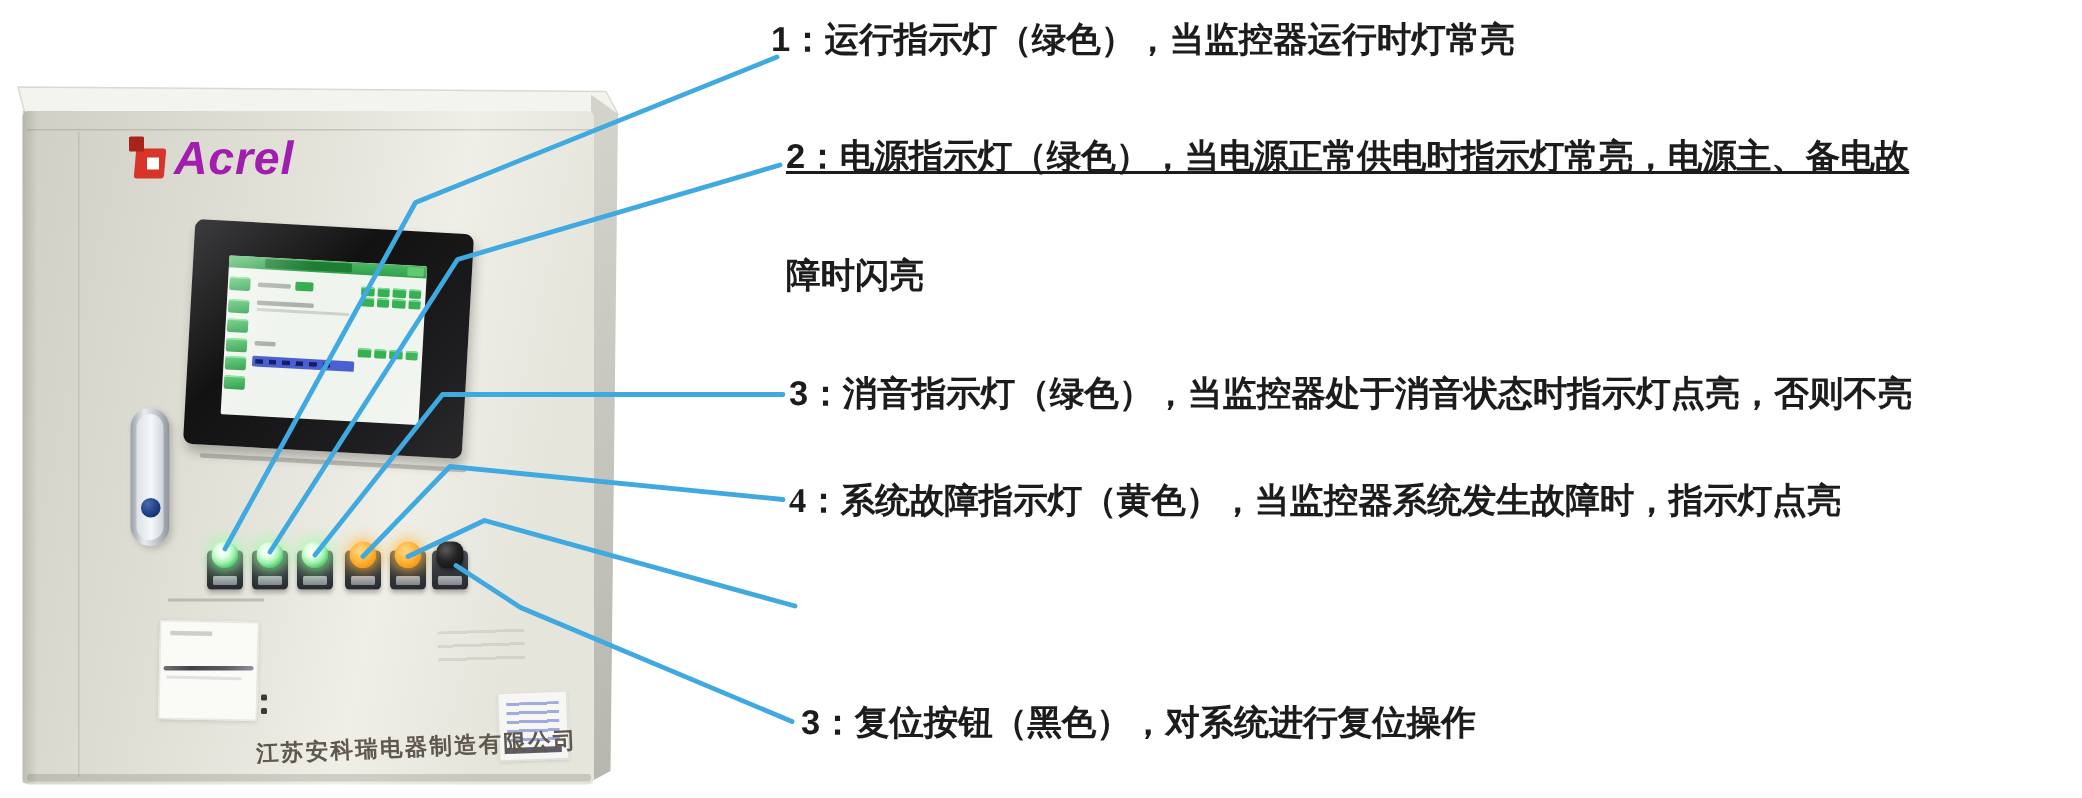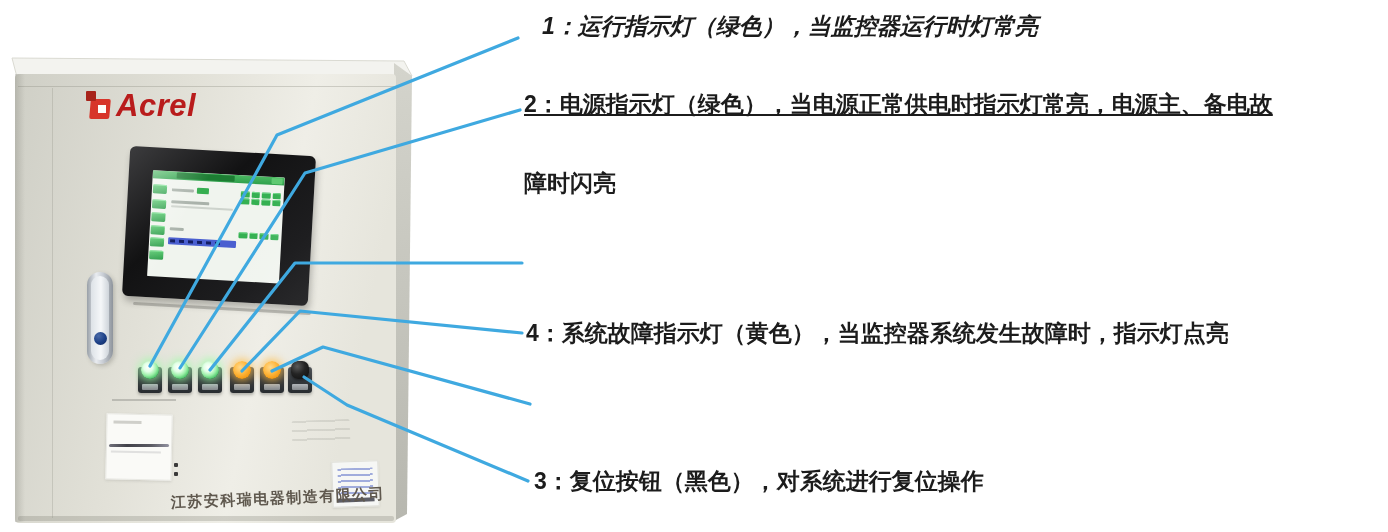--- a/index.html
+++ b/index.html
@@ -18,21 +18,21 @@
     background:linear-gradient(90deg,rgba(90,90,82,.22),rgba(90,90,82,0));}
 
   
   .logo{left:86px;top:90px;width:140px;height:32px;display:flex;align-items:center;position:absolute;}
   .logo-icon{position:relative;width:27px;height:30px;flex:0 0 27px;display:block;}
   .logo-icon i{position:absolute;display:block;}
   .li-a{left:4px;top:8px;width:20px;height:20px;background:var(--brand_red);border-radius:2px;transform:skewX(-5deg);}
   .li-b{left:0;top:0;width:10px;height:10px;background:#a8241b;border-radius:1px;}
   .li-c{left:12px;top:14px;width:8px;height:8px;background:#fdfdfa;}
   .logo-text{position:static!important;font-size:31px;font-weight:bold;font-style:italic;
-    color:#b91c1c;letter-spacing:.5px;line-height:30px;margin-left:3px;}
+    color:#a21caf;letter-spacing:.5px;line-height:30px;margin-left:3px;}
 
   
   .screen{left:126px;top:151px;width:186px;height:150px;border-radius:6px;
     transform:rotate(3.2deg);
     background:linear-gradient(135deg,#3c3c3e,#121213 38%,#1e1e20 78%,#2a2a2c);
     box-shadow:2px 5px 7px rgba(40,40,35,.30);}
   .screen-seam{left:133px;top:307px;width:178px;height:3px;background:rgba(95,95,88,.35);
     border-radius:2px;transform:rotate(3.2deg);}
   .screen-inner{left:24px;top:23px;width:132px;height:106px;background:#f0f4ee;overflow:hidden;border-radius:1px;}
   .scr-header{left:0;top:0;width:100%;height:8px;
@@ -102,22 +102,22 @@
   .company{left:158px;top:489px;width:240px;text-align:center;font-size:15px;font-weight:bold;
     color:#5f584e;letter-spacing:1.5px;transform:rotate(-2.4deg);white-space:nowrap;}
 
   
   svg.leaders{left:0;top:0;z-index:5;}
   .leader{fill:none;stroke:var(--leader_line);stroke-width:3.2;stroke-linejoin:round;stroke-linecap:round;}
 
   
   .callout{z-index:6;font-size:23px;font-weight:700;color:var(--callout_text);
     line-height:1.2;white-space:nowrap;}
-  .c1{left:542px;top:13px;font-style:italic;} .c2{left:524px;top:91px;text-decoration:underline;} .c2b{left:524px;top:170px;text-align:center;}
-  .c3{left:526px;top:249px;} .c4{left:526px;top:320px;}
+  .c1{left:514px;top:13px;} .c2{left:524px;top:91px;text-decoration:underline;} .c2b{left:524px;top:170px;text-align:center;}
+  .c3{left:526px;top:249px;} .c4{left:526px;top:320px;font-family:Liberation Serif, serif;}
   .c5{left:536px;top:397px;} .c6{left:534px;top:468px;}
 </style>
 </head>
 <body>
 
 <div class="stage">
 
   <svg class="cabsvg" width="1388" height="532" viewBox="0 0 1388 532">
     <defs>
       <linearGradient id="frontGrad" x1="0" y1="0" x2="1" y2="0.25">
@@ -252,16 +252,17 @@
     <polyline class="leader" points="180,368 305,173 520,110"></polyline>
     <polyline class="leader" points="210,370 295,263 522,263"></polyline>
     <polyline class="leader" points="242,371 300,311 522,333"></polyline>
     <polyline class="leader" points="272,371 323,347 530,404"></polyline>
     <polyline class="leader" points="304,377 347,405 528,481"></polyline>
   </svg>
 
   <div class="callout c1">1：运行指示灯（绿色），当监控器运行时灯常亮</div>
   <div class="callout c2">2：电源指示灯（绿色），当电源正常供电时指示灯常亮，电源主、备电故</div>
   <div class="callout c2b">障时闪亮</div>
+  <div class="callout c3">3：消音指示灯（绿色），当监控器处于消音状态时指示灯点亮，否则不亮</div>
   <div class="callout c4">4：系统故障指示灯（黄色），当监控器系统发生故障时，指示灯点亮</div>
   <div class="callout c6">3：复位按钮（黑色），对系统进行复位操作</div>
 
 </div>
 
 </body></html>

